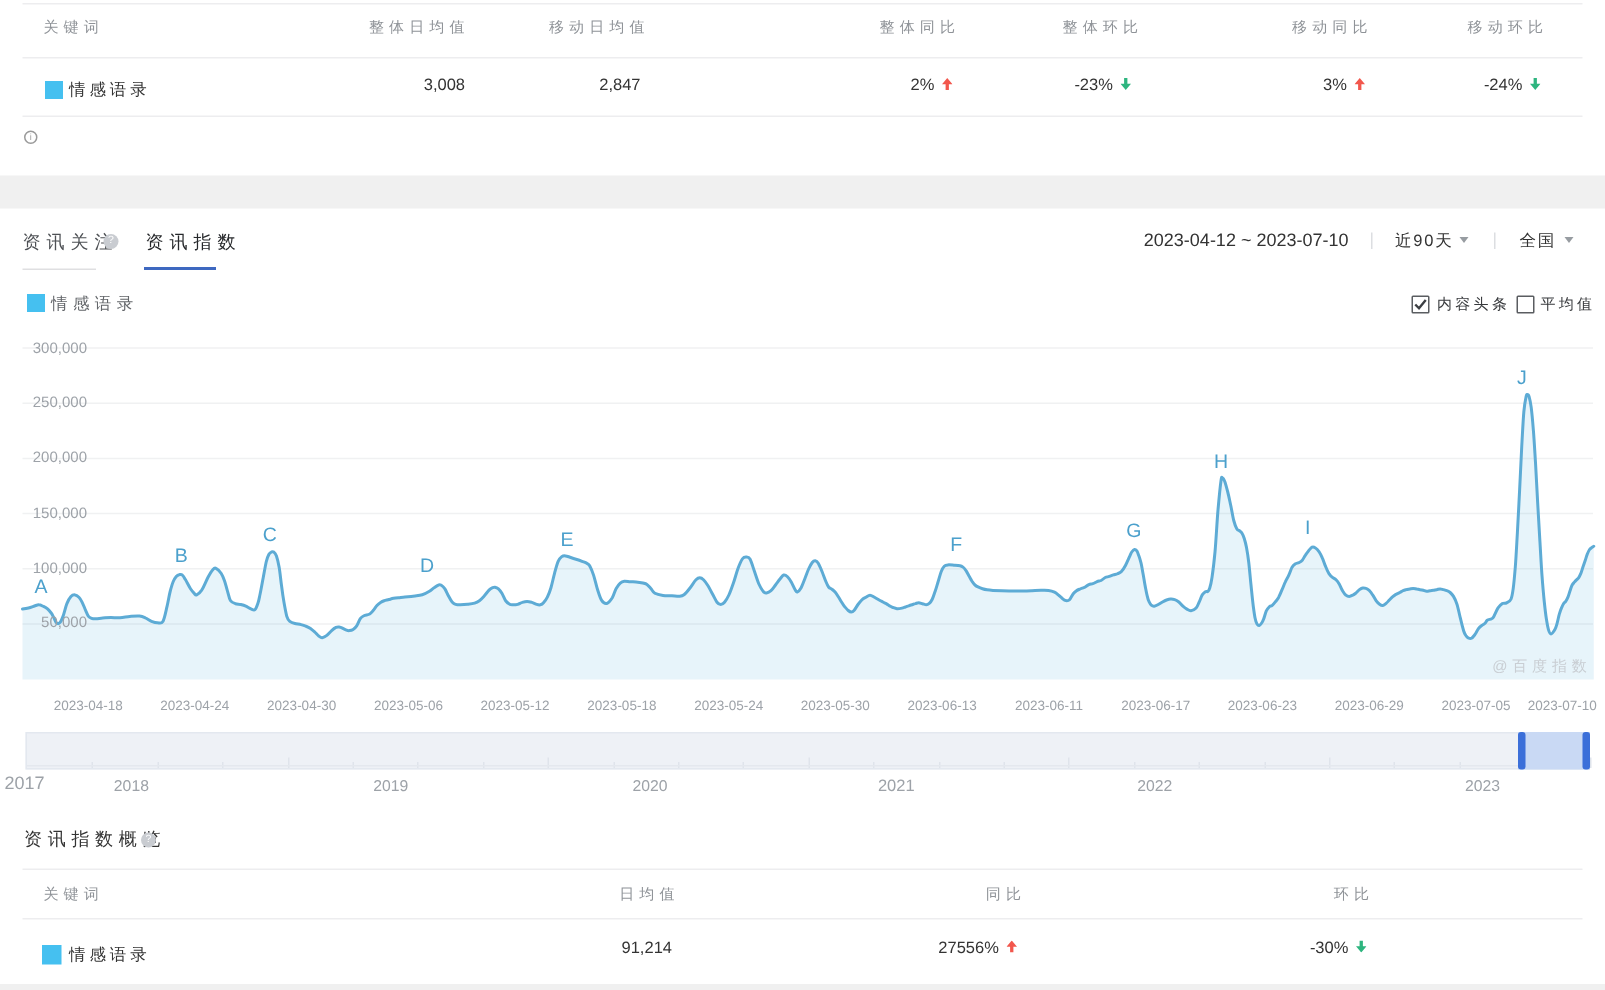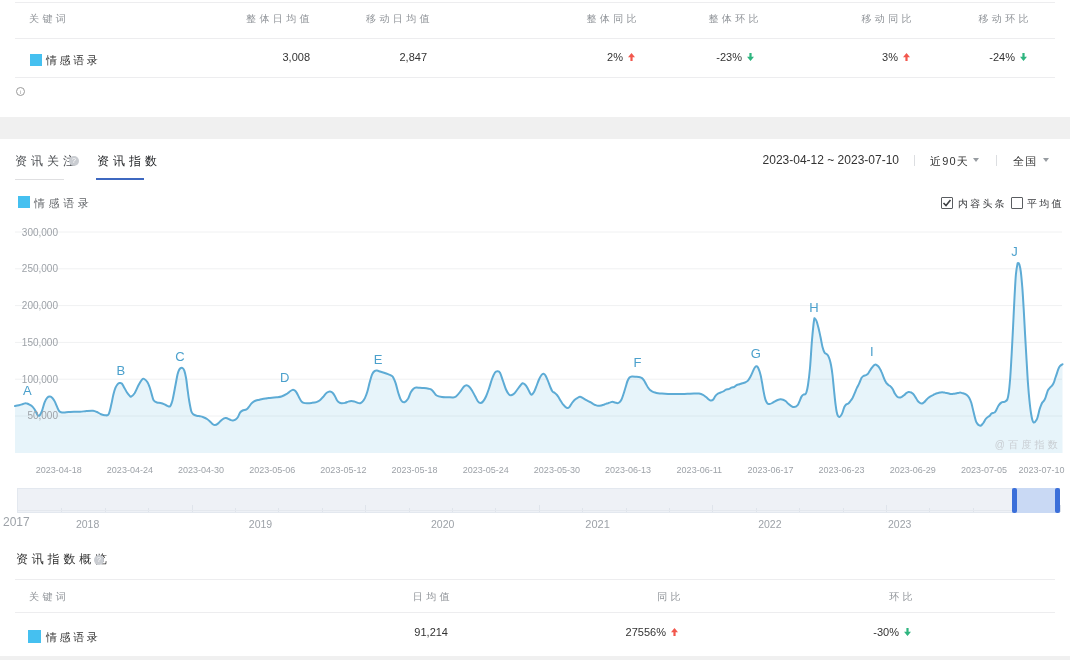--- a/index.html
+++ b/index.html
@@ -151,24 +151,24 @@
       <div style="position:absolute;left:998px;bottom:0;width:1px;height:4px;background:#dfe4eb"></div>
       <div style="position:absolute;left:1042px;bottom:0;width:1px;height:7px;background:#dfe4eb"></div>
       <div style="position:absolute;left:0;top:21px;width:100%;height:1px;background:#e4e8ee"></div>
     </div>
 <div class="abs" style="left:1012px;top:488px;width:48px;height:25px;background:#c9d9f4"></div>
 <div class="abs" style="left:1012px;top:488px;width:5px;height:25px;background:#3b6fd9;border-radius:2px"></div>
 <div class="abs" style="left:1055px;top:488px;width:5px;height:25px;background:#3b6fd9;border-radius:2px"></div>
 <div class="abs" style="left:3px;top:516px;font-size:12px;color:#9da2a8;line-height:13px">2017</div>
 <div class="abs" style="left:66.6px;top:519px;width:42px;text-align:center;font-size:10.5px;color:#9da2a8;line-height:11px">2018</div>
 <div class="abs" style="left:239.5px;top:519px;width:42px;text-align:center;font-size:10.5px;color:#9da2a8;line-height:11px">2019</div>
-<div class="abs" style="left:412.4px;top:519px;width:42px;text-align:right;font-size:10.5px;color:#9da2a8;line-height:11px">2020</div>
+<div class="abs" style="left:412.4px;top:519px;width:42px;text-align:center;font-size:10.5px;color:#9da2a8;line-height:11px">2020</div>
 <div class="abs" style="left:585.3px;top:519px;width:42px;text-align:left;font-size:11px;color:#9da2a8;line-height:11px">2021</div>
 <div class="abs" style="left:758.2px;top:519px;width:42px;text-align:left;font-size:10.5px;color:#9da2a8;line-height:11px">2022</div>
-<div class="abs" style="left:888px;top:519px;width:42px;text-align:left;font-size:10.5px;color:#9da2a8;line-height:11px">2023</div>
+<div class="abs" style="left:958px;top:519px;width:42px;text-align:right;font-size:10.5px;color:#9da2a8;line-height:11px">2023</div>
 
 <div class="abs" style="left:16px;top:553px;font-size:12px;color:#333;line-height:13px;letter-spacing:3.8px">资讯指数概览</div>
 <div class="icirc" style="left:94px;top:555px;width:10px;height:10px;line-height:10px;font-size:7px">?</div>
 <div class="hline" style="left:15px;top:579px;width:1040px"></div>
 <div class="hd" style="left:29px;top:591px">关键词</div>
 <div class="hd ra" style="right:617px;top:591px;width:120px">日均值</div>
 <div class="hd ra" style="right:386px;top:591px;width:120px">同比</div>
 <div class="hd ra" style="right:154px;top:591px;width:120px">环比</div>
 <div class="hline" style="left:15px;top:612px;width:1040px"></div>
 <div class="sq" style="left:28px;top:630px;width:13px;height:13px"></div>

